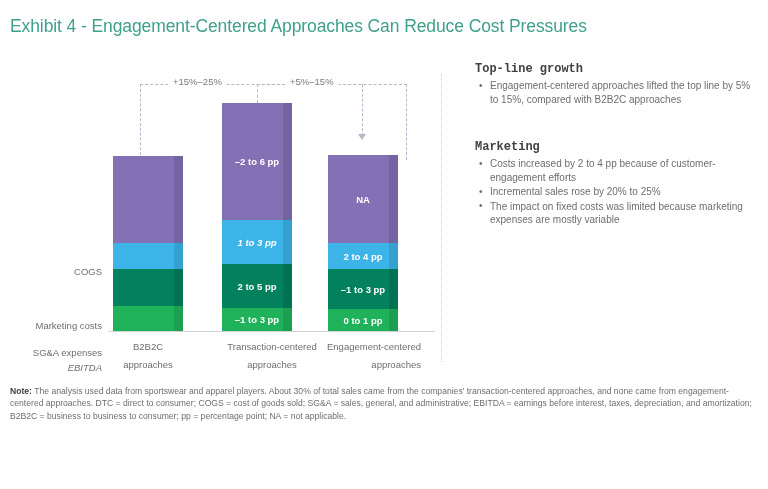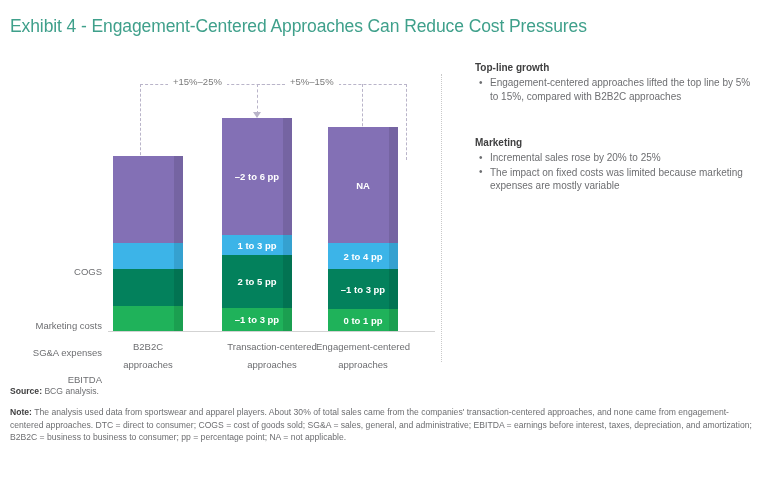--- a/index.html
+++ b/index.html
@@ -158,24 +158,25 @@
 
   
   .notes {
     position: absolute;
     left: 475px;
     top: 0;
     width: 285px;
   }
   .note-block { margin-bottom: 16px; }
   .note-head {
-    font-size: 10px;
+    font-size: 12px;
     font-weight: bold;
     color: #404041;
     margin-bottom: 3px;
+    font-family: Liberation Mono, monospace;
   }
   .note-list {
     margin: 2px;
     padding: 0;
     list-style: none;
   }
   .note-item {
     position: relative;
     padding-left: 13px;
     font-size: 10px;
@@ -217,21 +218,21 @@
 
 <div class="body-area">
 
   <div class="vdivider"></div>
 
   <div class="chart-wrap">
 
     <div class="row-label" style="top:204px;">COGS</div>
     <div class="row-label" style="top:258px;">Marketing costs</div>
     <div class="row-label" style="top:285px;">SG&amp;A expenses</div>
-    <div class="row-label" style="top:312px;">EBITDA</div>
+    <div class="row-label" style="top:300px;font-style:italic;">EBITDA</div>
 
     <div class="plot">
 
       <div class="bracket" style="left:38px; top:22px; width:150px;"></div>
       <div class="bracket-tick" style="left:38px; top:22px; height:76px;"></div>
       <div class="bracket-label" style="left:66px; top:14px;">+15%–25%</div>
 
       <div class="arrow-stem" style="left:155px; top:22px; height:30px;"></div>
       <div class="arrow-head" style="left:151px; top:50px;"></div>
 
@@ -254,76 +255,74 @@
         </div>
         <div class="seg" style="height:25px; background:#1fb25a;">
           <span class="seg-label"></span>
         </div>
       </div>
 
       <div class="bar" style="left:120px;">
         <div class="seg" style="height:117px; background:#8370b5;">
           <span class="seg-label">–2 to 6 pp</span>
         </div>
-        <div class="seg" style="height:20px; background:#3cb4e8;">
+        <div class="seg" style="height:44px; background:#3cb4e8;font-style:italic;">
           <span class="seg-label">1 to 3 pp</span>
         </div>
-        <div class="seg" style="height:53px; background:#03815c;">
+        <div class="seg" style="height:44px; background:#03815c;">
           <span class="seg-label">2 to 5 pp</span>
         </div>
         <div class="seg" style="height:23px; background:#1fb25a;">
           <span class="seg-label">–1 to 3 pp</span>
         </div>
       </div>
 
       <div class="bar" style="left:226px;">
-        <div class="seg" style="height:116px; background:#8370b5;">
+        <div class="seg" style="height:88px; background:#8370b5;">
           <span class="seg-label">NA</span>
         </div>
         <div class="seg" style="height:26px; background:#3cb4e8;">
           <span class="seg-label">2 to 4 pp</span>
         </div>
         <div class="seg" style="height:40px; background:#03815c;">
           <span class="seg-label">–1 to 3 pp</span>
         </div>
         <div class="seg" style="height:22px; background:#1fb25a;">
           <span class="seg-label">0 to 1 pp</span>
         </div>
       </div>
 
       <div class="baseline"></div>
 
       <div class="cat-label" style="left:-12px;">B2B2C<br>approaches</div>
       <div class="cat-label" style="left:112px;">Transaction-centered<br>approaches</div>
-      <div class="cat-label" style="left:203px;">Engagement-centered<br>approaches</div>
+      <div class="cat-label" style="left:203px;text-align:right;">Engagement-centered<br>approaches</div>
 
     </div>
   </div>
 
   <div class="notes">
 
     <div class="note-block" style="margin-bottom:34px;">
       <div class="note-head">Top-line growth</div>
       <ul class="note-list">
         <li class="note-item">Engagement-centered approaches lifted the top line by 5% to 15%, compared with B2B2C approaches</li>
       </ul>
     </div>
 
     <div class="note-block" style="margin-bottom:34px;">
       <div class="note-head">Marketing</div>
       <ul class="note-list">
+        <li class="note-item">Costs increased by 2 to 4 pp because of customer-engagement efforts</li>
         <li class="note-item">Incremental sales rose by 20% to 25%</li>
         <li class="note-item">The impact on fixed costs was limited because marketing expenses are mostly variable</li>
       </ul>
     </div>
 
 
   </div>
 </div>
 
 <div class="footnotes">
   <div class="foot-row">
-    <span class="foot-lead">Source:</span><span> BCG analysis.</span>
-  </div>
-  <div class="foot-row">
     <span class="foot-lead">Note:</span><span> The analysis used data from sportswear and apparel players. About 30% of total sales came from the companies' transaction-centered approaches, and none came from engagement-centered approaches. DTC = direct to consumer; COGS = cost of goods sold; SG&amp;A = sales, general, and administrative; EBITDA = earnings before interest, taxes, depreciation, and amortization; B2B2C = business to business to consumer; pp = percentage point; NA = not applicable.</span>
   </div>
 </div>
 
 </body></html>

